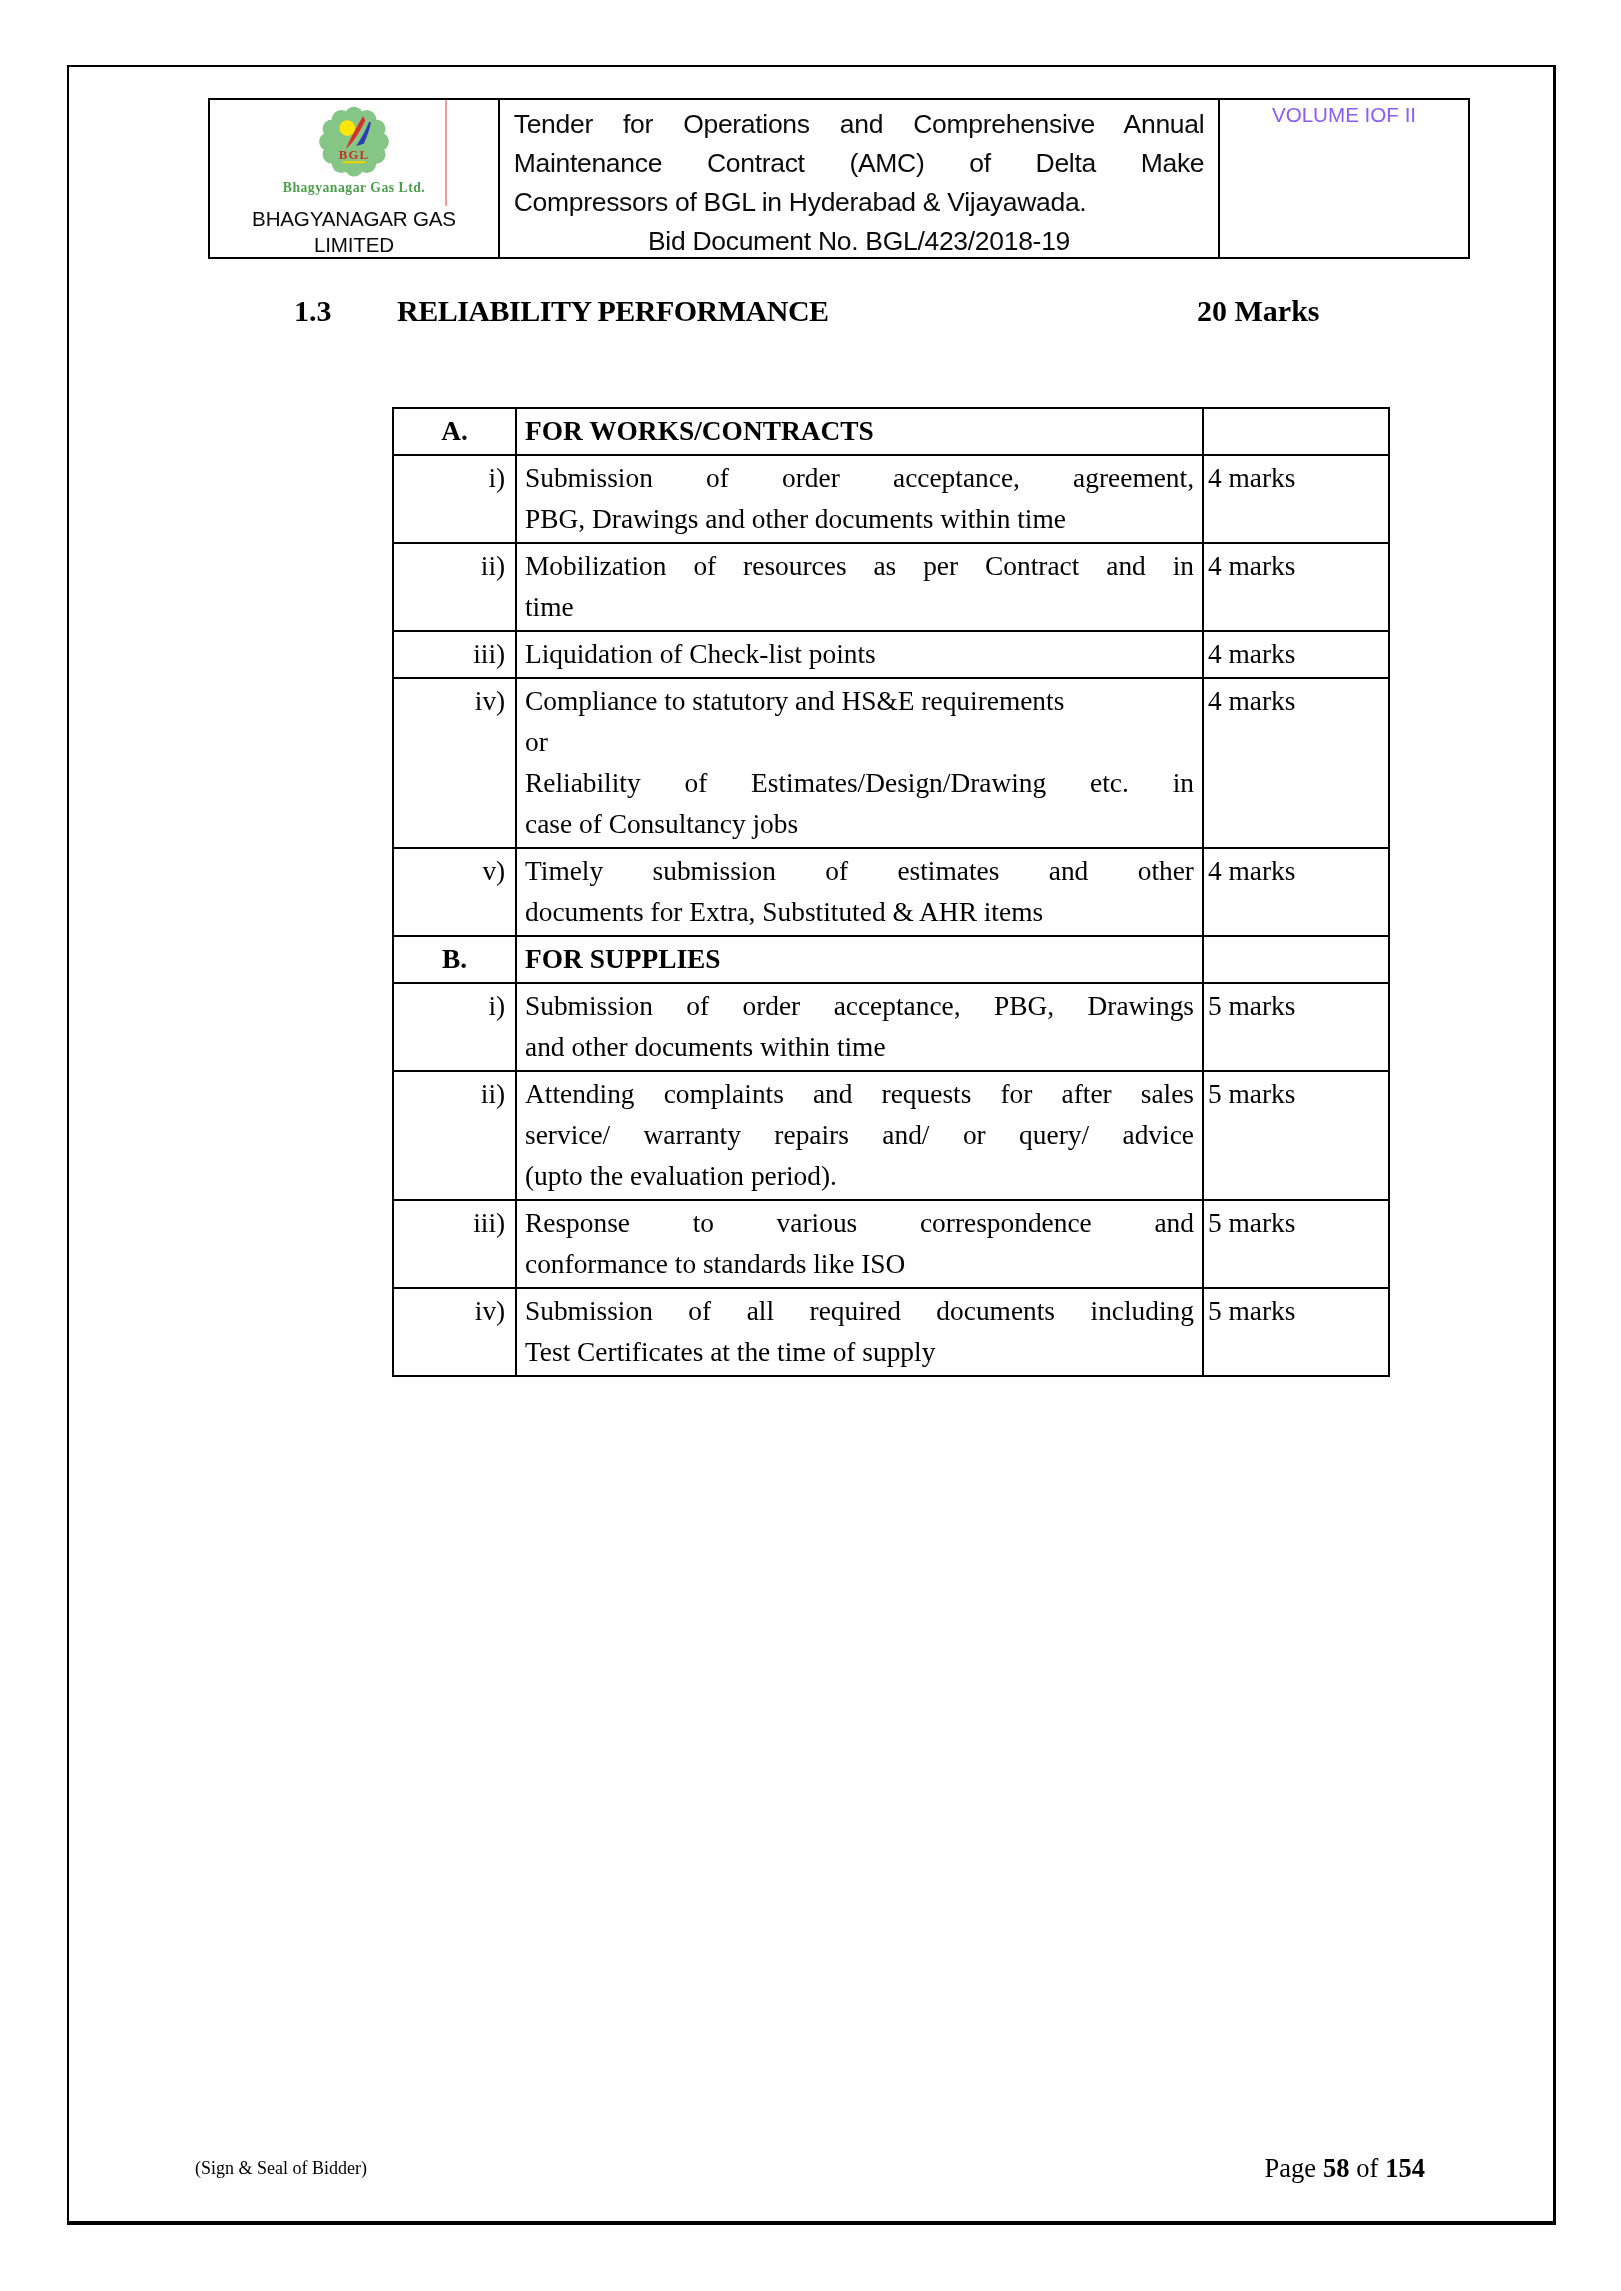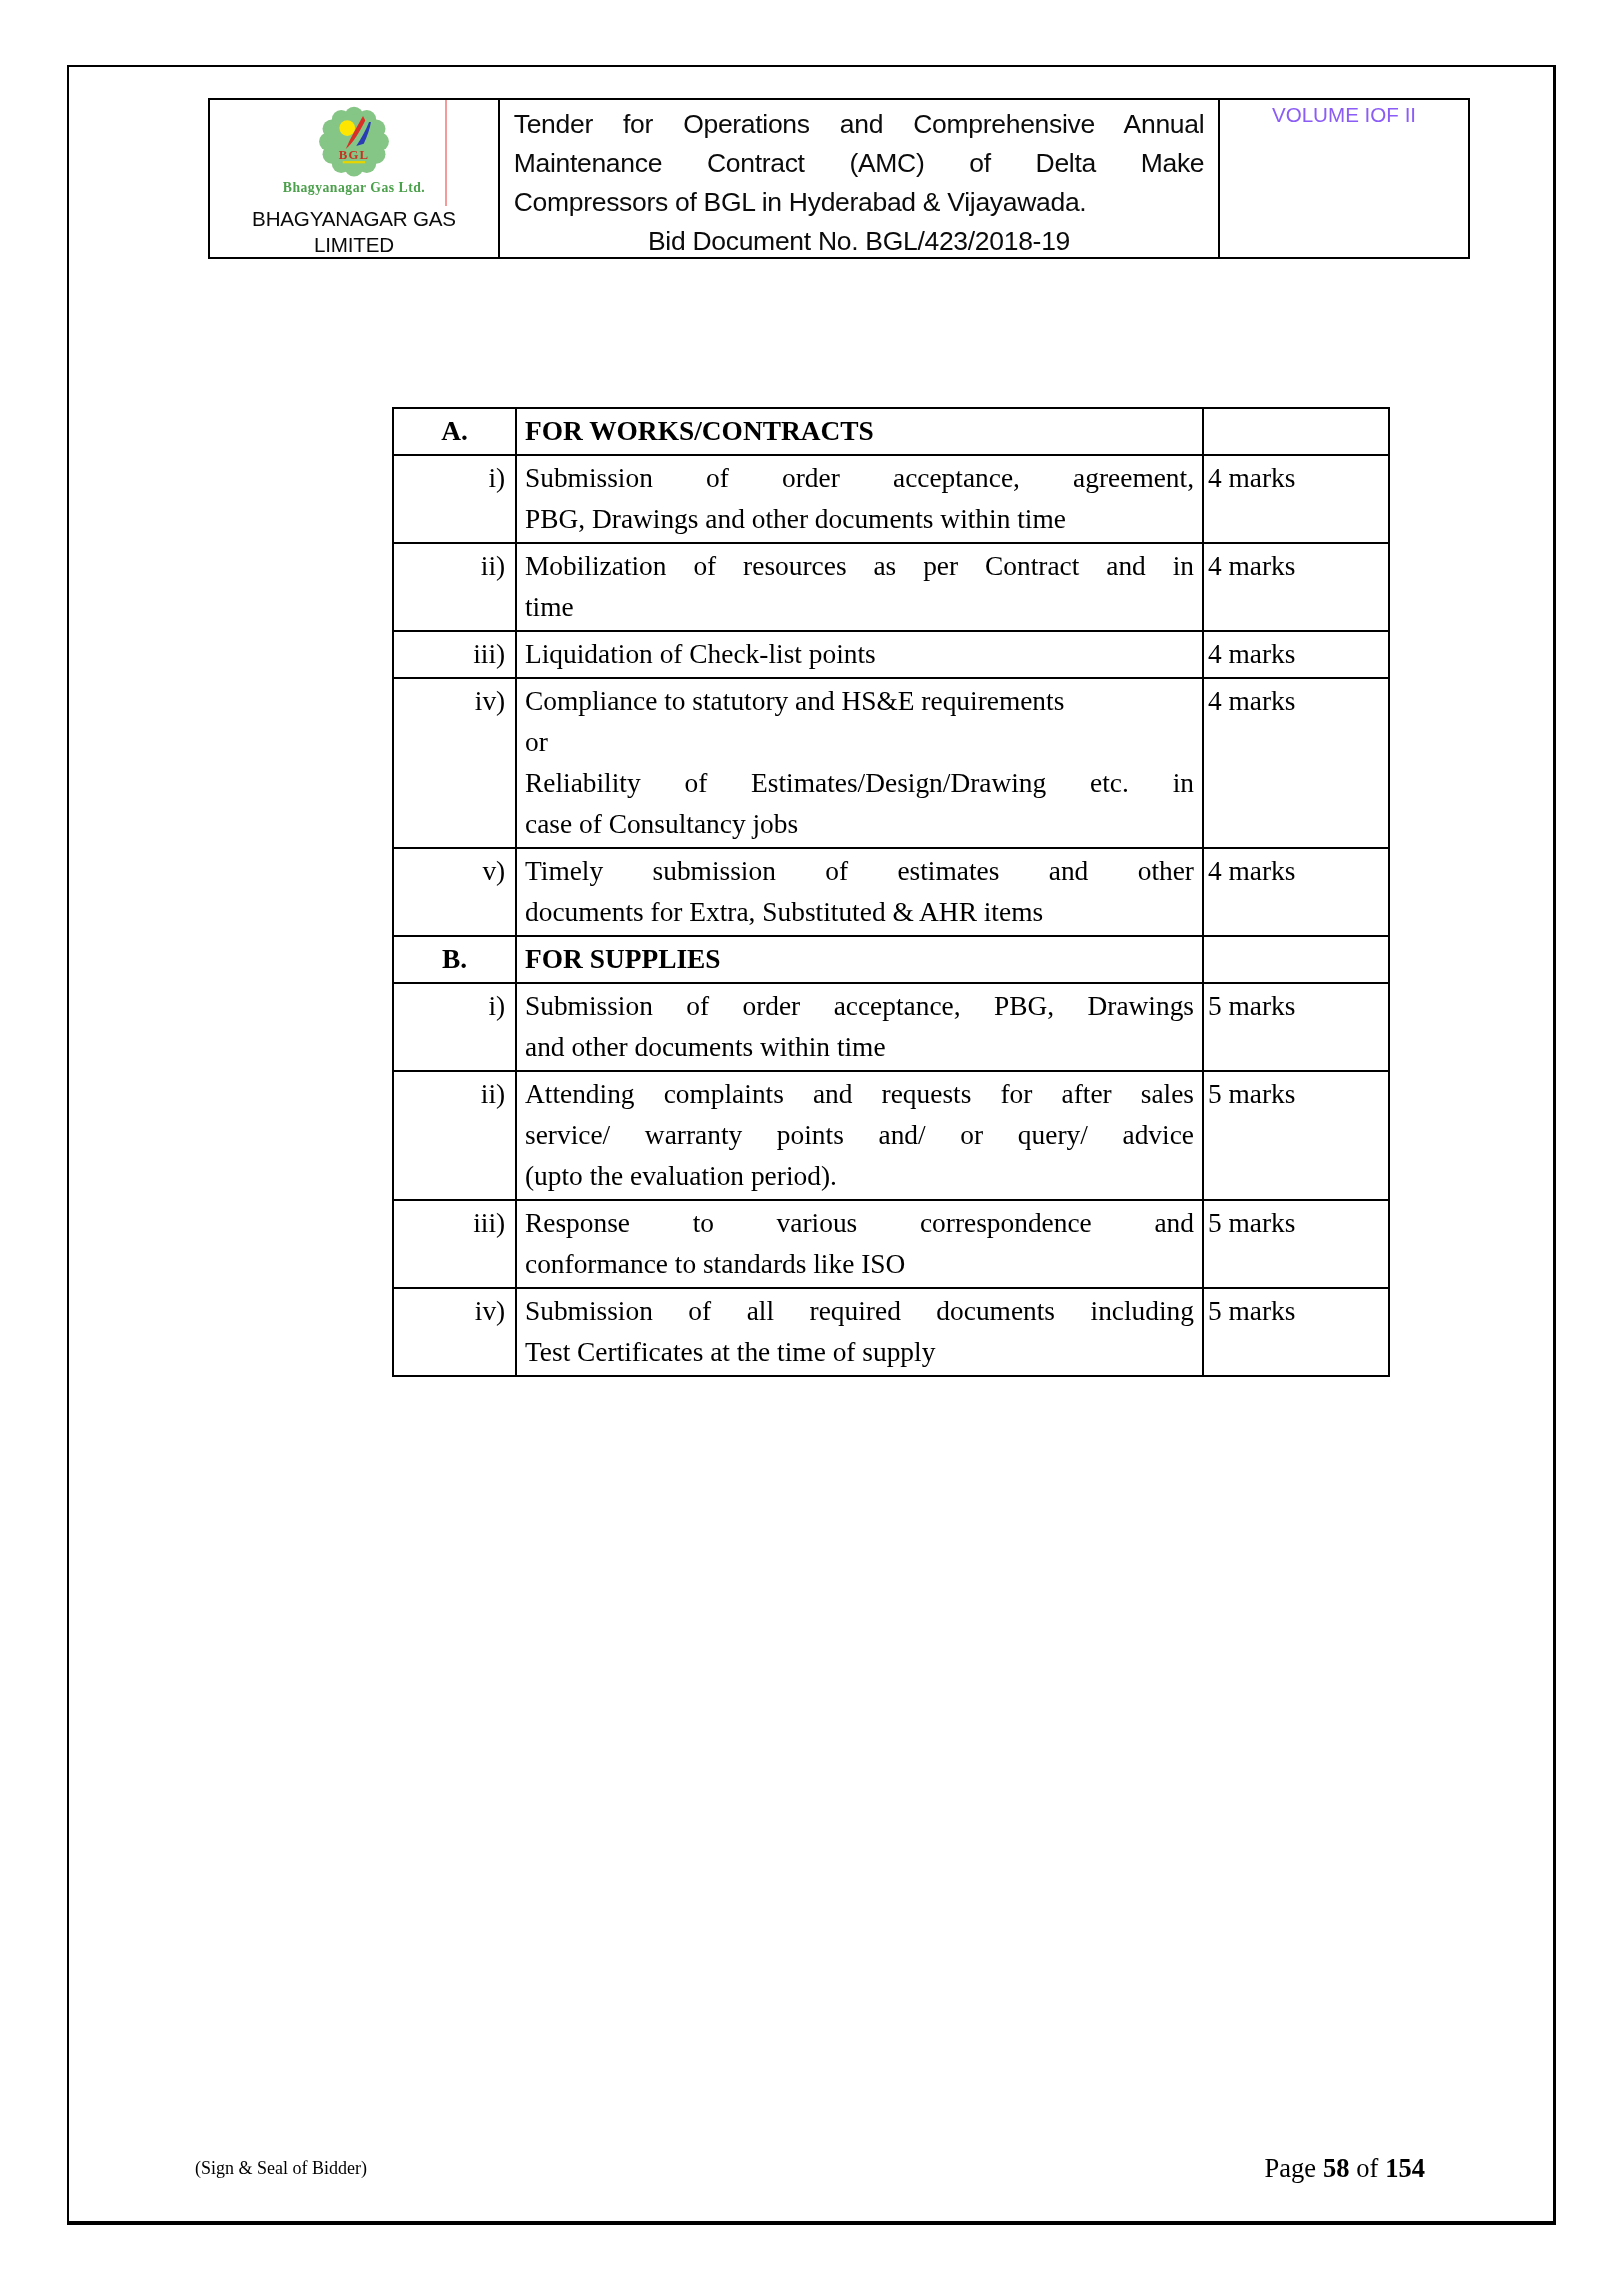--- a/index.html
+++ b/index.html
@@ -121,20 +121,25 @@
       <div class="title-line just">Maintenance Contract (AMC) of Delta Make</div>
       <div class="title-line">Compressors of BGL in Hyderabad &amp; Vijayawada.</div>
       <div class="title-line center">Bid Document No. BGL/423/2018-19</div>
     </div>
     <div class="volume-cell">
       <div>VOLUME I</div>
       <div>OF II</div>
     </div>
   </div>
 
+  <div class="heading">
+    <span class="num">1.3</span>
+    <span class="title">RELIABILITY PERFORMANCE</span>
+    <span class="marks">20 Marks</span>
+  </div>
 
   <div class="main-table-wrap">
     <table class="perf">
       <colgroup>
           <col class="c-no">
           <col class="c-desc">
           <col class="c-marks">
         </colgroup>
       <tbody>
           <tr class="section-row">
@@ -193,21 +198,21 @@
             <td class="desc-cell">
               <div class="desc-line just">Submission of order acceptance, PBG, Drawings</div>
               <div class="desc-line">and other documents within time</div>
             </td>
             <td class="marks-cell">5 marks</td>
           </tr>
           <tr>
             <td class="no-cell">ii)</td>
             <td class="desc-cell">
               <div class="desc-line just">Attending complaints and requests for after sales</div>
-              <div class="desc-line just">service/ warranty points and/ or query/ advice</div>
+              <div class="desc-line just">service/ warranty repairs and/ or query/ advice</div>
               <div class="desc-line">(upto the evaluation period).</div>
             </td>
             <td class="marks-cell">5 marks</td>
           </tr>
           <tr>
             <td class="no-cell">iii)</td>
             <td class="desc-cell">
               <div class="desc-line just">Response to various correspondence and</div>
               <div class="desc-line">conformance to standards like ISO</div>
             </td>

